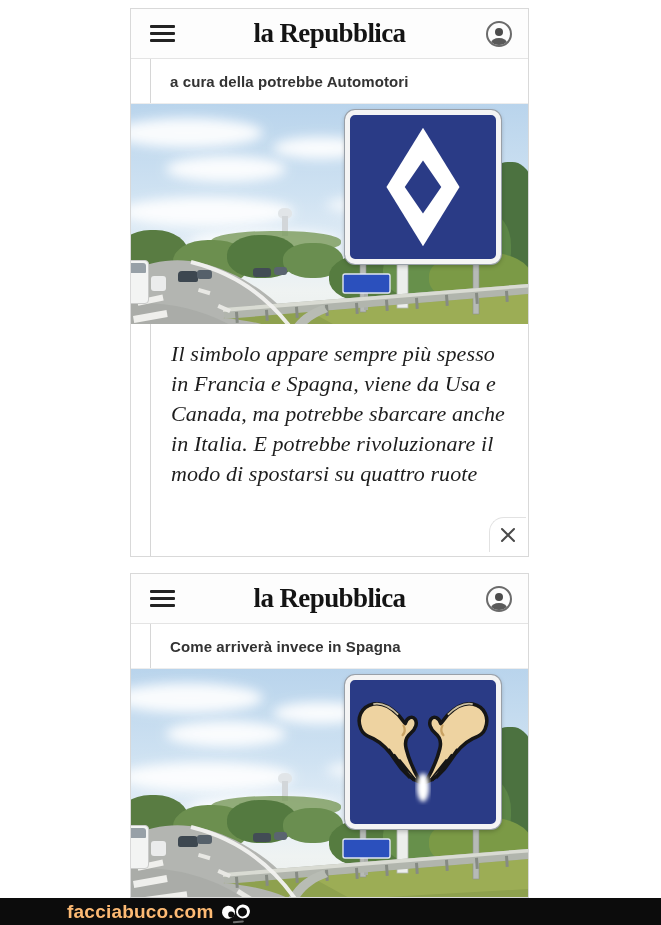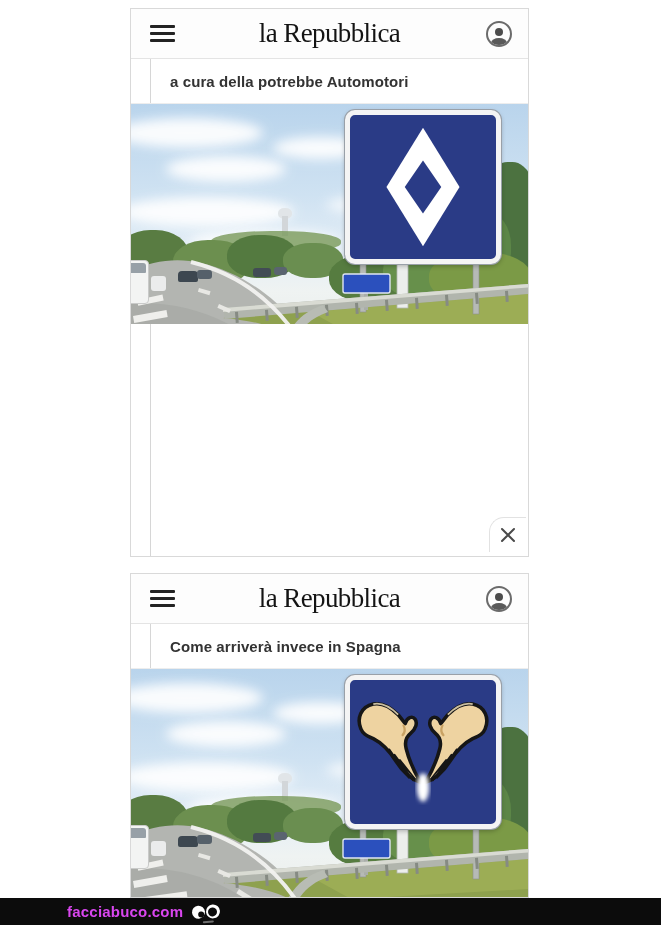--- a/index.html
+++ b/index.html
@@ -18,21 +18,21 @@
   .panel-2 { top:573px; height:325px; }
 
   .app-header {
     position:relative; height:50px; background:#fdfdfd;
     border-bottom:1px solid #e4e4e4;
     display:flex; align-items:center; justify-content:space-between;
     padding:0 16px 0 19px;
   }
   .masthead {
     position:absolute; left:0; right:0; text-align:center;
-    font-family:"Liberation Serif", serif; font-weight:normal;
+    font-family:"Liberation Serif", serif; font-weight:bold;
     font-size:27px; letter-spacing:-0.6px; color:#141414;
   }
   
   .hamburger { width:25px; height:17px; display:flex; flex-direction:column; justify-content:space-between; cursor:pointer; z-index:2; }
   .hamburger i { display:block; height:3.4px; background:#232323; border-radius:1px; }
   
   .profile { position:relative; width:26px; height:26px; border:2px solid #6b6b6b; border-radius:50%; overflow:hidden; cursor:pointer; z-index:2; }
   .profile .head { position:absolute; left:50%; top:5px; transform:translateX(-50%); width:8px; height:8px; border-radius:50%; background:#4c4c4c; }
   .profile .body { position:absolute; left:50%; top:15px; transform:translateX(-50%); width:16px; height:10px; border-radius:50% 50% 0 0; background:#5a5a5a; }
 
@@ -113,21 +113,21 @@
     border-top:1px solid #e2e2e2; border-left:1px solid #e2e2e2;
     display:flex; align-items:center; justify-content:center; cursor:pointer;
   }
 
   
   .footer {
     position:absolute; left:0; top:898px; width:661px; height:27px;
     background:#0c0c0c; display:flex; align-items:center; padding-left:8px;
   }
   .seen-on { color:#ededed; font-size:13px; font-weight:400;margin-top:36px; }
-  .site    { color:#d946ef; font-size:15px; font-weight:bold; margin-left:15px; letter-spacing:.2px; }
+  .site    { color:#fdba74; font-size:19px; font-weight:bold; margin-left:15px; letter-spacing:.2px; }
   .logo-eyes { position:relative; display:flex; gap:1px; margin-left:9px; transform:rotate(-5deg); }
   .eye { position:relative; background:#fff; border-radius:50%; }
   .eye-l { width:13px; height:13px; }
   .eye-r { width:14px; height:14px; }
   .eye-l::after { content:""; position:absolute; right:1px; bottom:1px; width:6px; height:6px; background:#0c0c0c; border-radius:50%; }
   .eye-r::after { content:""; position:absolute; left:2px; top:3px; width:9px; height:9px; background:#0c0c0c; border-radius:50%; }
   .logo-eyes::after { content:""; position:absolute; left:10px; bottom:-4px; width:11px; height:2px; background:#6e6e6e; border-radius:1px; }
 </style>
 </head>
 <body>
@@ -249,20 +249,21 @@
       <div class="big-sign">
         <svg width="126" height="138" viewBox="0 0 100 100">
           <polygon points="50,3 79,50 50,97 21,50" fill="#ffffff"></polygon>
           <polygon points="50,29 64.5,50 50,71 35.5,50" fill="#2a3b86"></polygon>
         </svg>
       </div>
     </div>
   </div>
 
   <div class="caption-block">
+    <p class="caption">Il simbolo appare sempre più spesso in Francia e Spagna, viene da Usa e Canada, ma potrebbe sbarcare anche in Italia. E potrebbe rivoluzionare il modo di spostarsi su quattro ruote</p>
     <div class="close-btn">
       <svg width="18" height="18" viewBox="0 0 18 18">
         <path d="M3,3 L15,15 M15,3 L3,15" stroke="#4a4a4a" stroke-width="2" stroke-linecap="round"></path>
       </svg>
     </div>
   </div>
 </div>
 
 <div class="panel panel-2">
   <div class="app-header">

